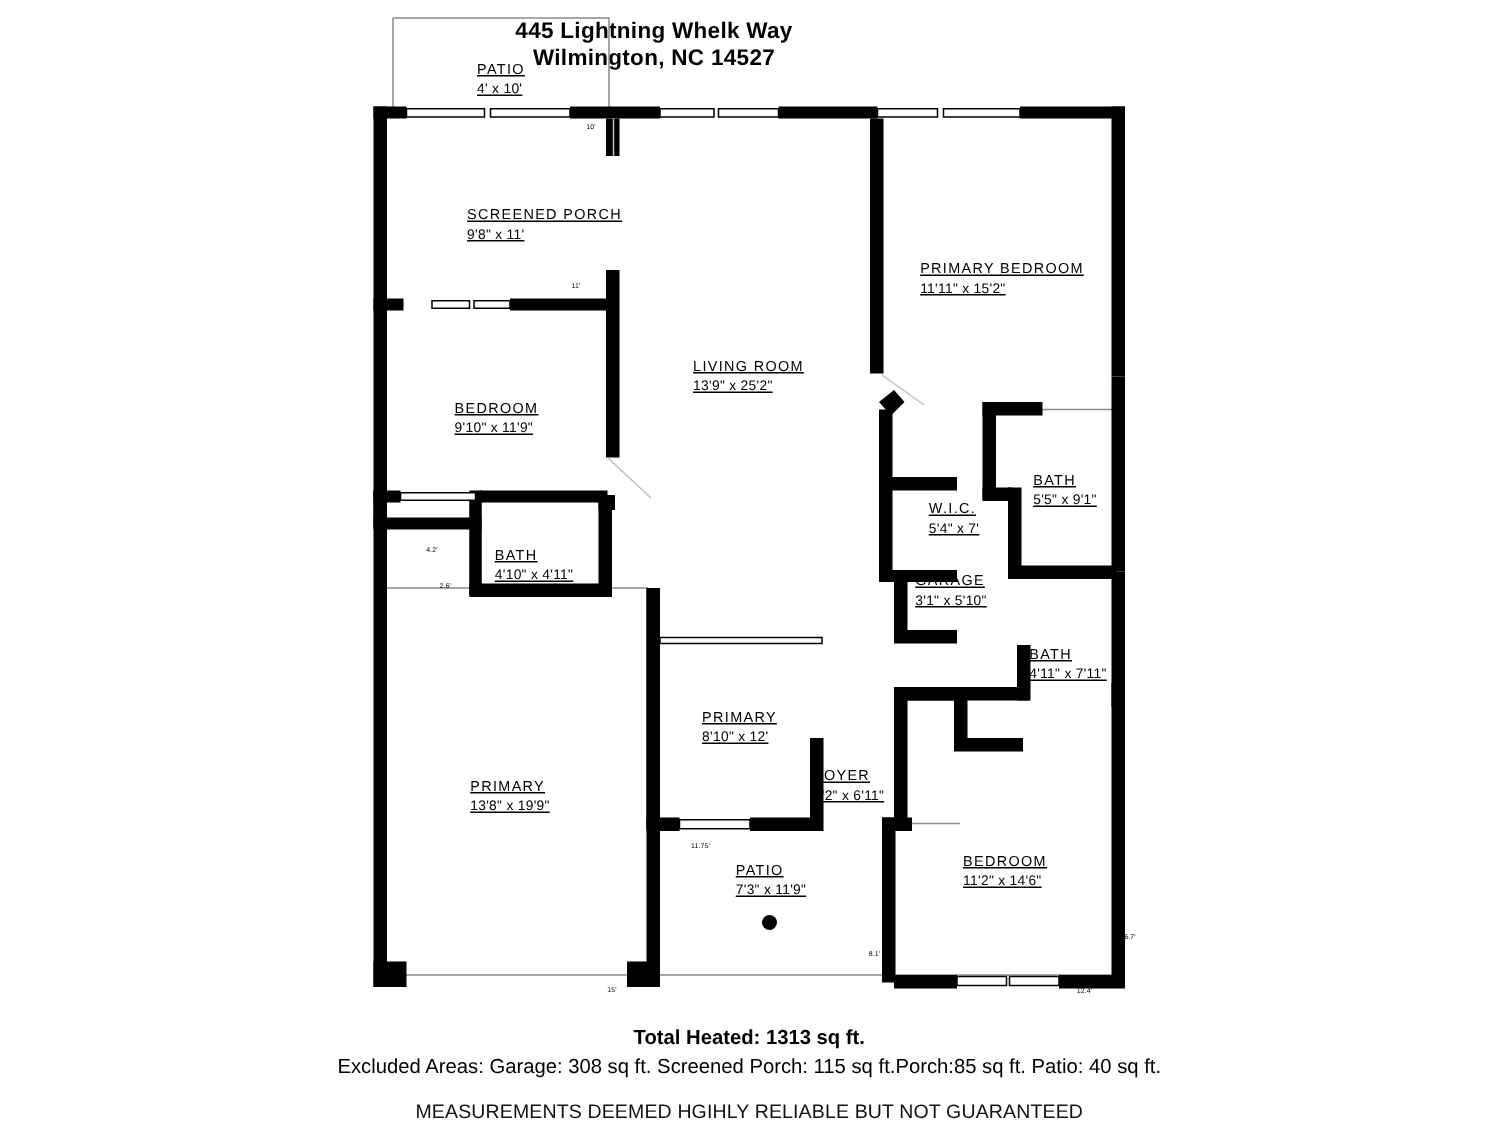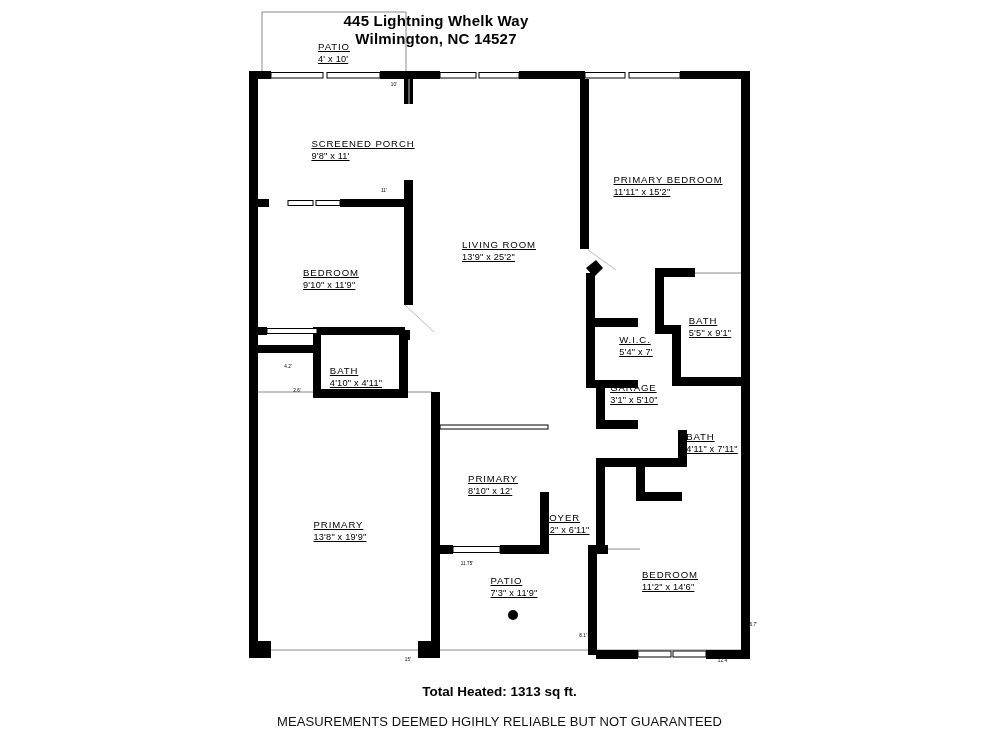--- a/index.html
+++ b/index.html
@@ -236,14 +236,15 @@
 <div class="dim" style="left:752px;top:622px;">46.7'</div>
 
 <svg style="position:absolute;left:503px;top:605px;" width="20" height="20">
   <circle cx="10" cy="10" r="5" fill="#000000"></circle>
 </svg>
 
 </div>
 
 <div id="footer">
   <div class="tot">Total Heated: 1313 sq ft.</div>
+  <div class="exc">Excluded Areas: Garage: 308 sq ft. Screened Porch: 115 sq ft.Porch:85 sq ft. Patio: 40 sq ft.</div>
   <div class="dis">MEASUREMENTS DEEMED HGIHLY RELIABLE BUT NOT GUARANTEED</div>
 </div>
 
 </body></html>

